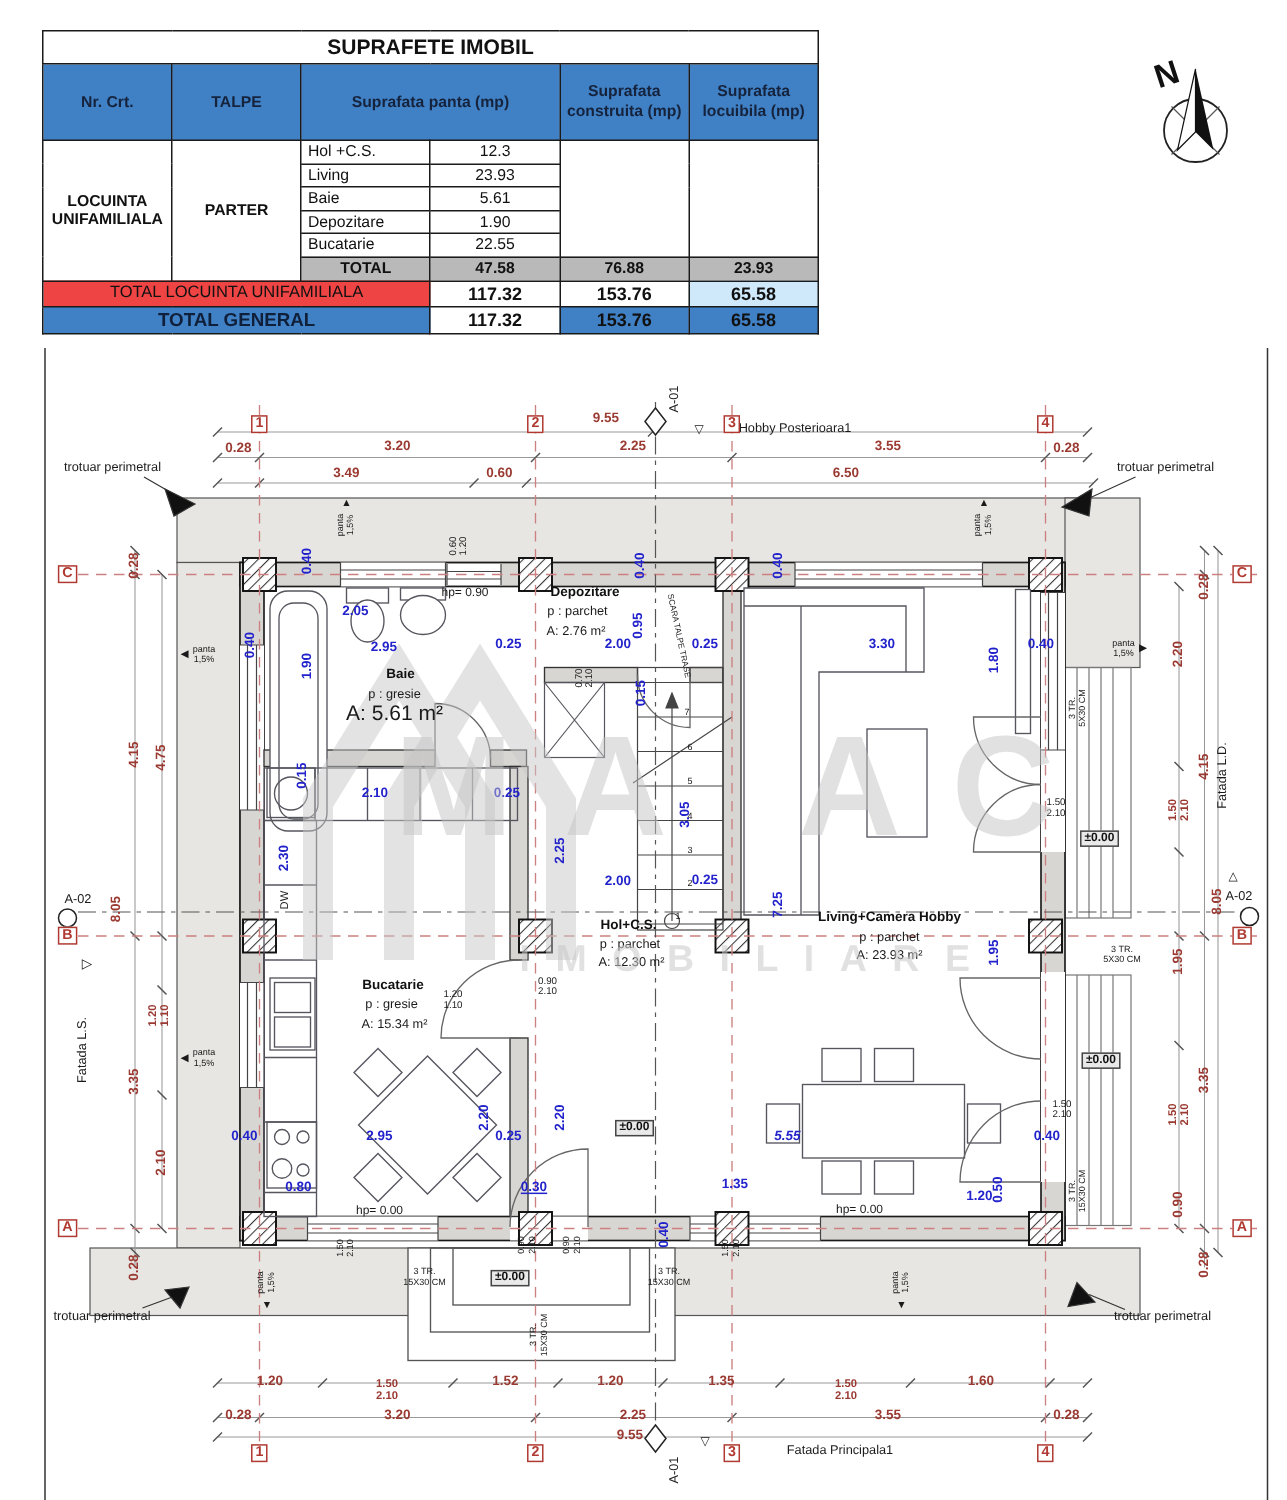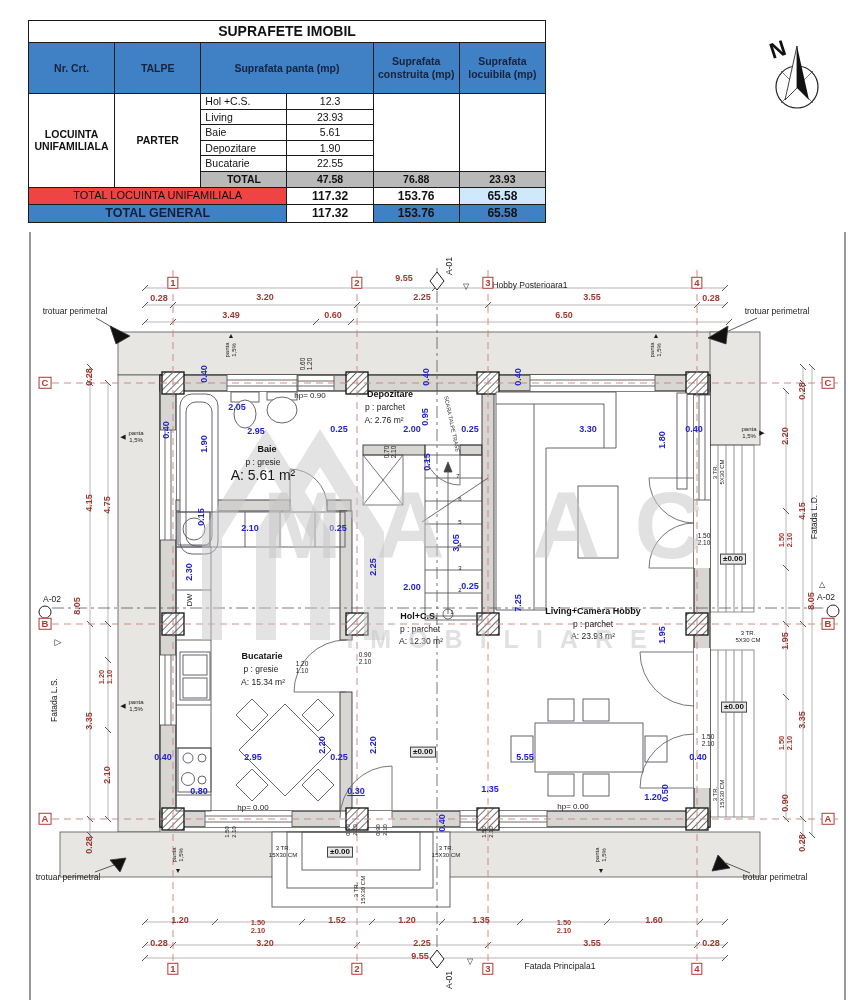--- a/index.html
+++ b/index.html
@@ -390,21 +390,21 @@
       <span class="lbl b" style="left: 190px; top: 572px; transform: translate(-50%, -50%) rotate(-90deg);">2.30</span>
       <span class="lbl b" style="left: 250px; top: 529px; transform: translate(-50%, -50%) rotate(0deg);">2.10</span>
       <span class="lbl b" style="left: 338px; top: 529px; transform: translate(-50%, -50%) rotate(0deg);">0.25</span>
       <span class="lbl b" style="left: 253px; top: 758px; transform: translate(-50%, -50%) rotate(0deg);">2.95</span>
       <span class="lbl b" style="left: 323px; top: 745px; transform: translate(-50%, -50%) rotate(-90deg);">2.20</span>
       <span class="lbl b" style="left: 339px; top: 758px; transform: translate(-50%, -50%) rotate(0deg);">0.25</span>
       <span class="lbl b" style="left: 374px; top: 745px; transform: translate(-50%, -50%) rotate(-90deg);">2.20</span>
       <span class="lbl b" style="left: 356px; top: 792px; transform: translate(-50%, -50%) rotate(0deg); text-decoration: underline;">0.30</span>
       <span class="lbl b" style="left: 199px; top: 792px; transform: translate(-50%, -50%) rotate(0deg);">0.80</span>
       <span class="lbl b" style="left: 163px; top: 758px; transform: translate(-50%, -50%) rotate(0deg);">0.40</span>
-      <span class="lbl b" style="left: 525px; top: 758px; transform: translate(-50%, -50%) rotate(0deg);">5.55</span>
+      <span class="lbl b" style="left: 525px; top: 758px; transform: translate(-50%, -50%) rotate(0deg); font-style: italic;">5.55</span>
       <span class="lbl b" style="left: 490px; top: 790px; transform: translate(-50%, -50%) rotate(0deg);">1.35</span>
       <span class="lbl b" style="left: 698px; top: 758px; transform: translate(-50%, -50%) rotate(0deg);">0.40</span>
       <span class="lbl b" style="left: 653px; top: 798px; transform: translate(-50%, -50%) rotate(0deg);">1.20</span>
       <span class="lbl b" style="left: 666px; top: 793px; transform: translate(-50%, -50%) rotate(-90deg);">0.50</span>
       <span class="lbl b" style="left: 443px; top: 823px; transform: translate(-50%, -50%) rotate(-90deg);">0.40</span>
       <span class="lbl k" style="left: 310px; top: 396px; font-size: 8px; transform: translate(-50%, -50%) rotate(0deg);">hp= 0.90</span>
       <span class="lbl k" style="left: 253px; top: 808px; font-size: 8px; transform: translate(-50%, -50%) rotate(0deg);">hp= 0.00</span>
       <span class="lbl k" style="left: 573px; top: 807px; font-size: 8px; transform: translate(-50%, -50%) rotate(0deg);">hp= 0.00</span>
       <span class="lbl k" style="left: 190px; top: 600px; font-size: 7.5px; transform: translate(-50%, -50%) rotate(-90deg);">DW</span>
       <span class="lbl k" style="left: 306px; top: 364px; font-size: 6.5px; transform: translate(-50%, -50%) rotate(-90deg);">0.60

